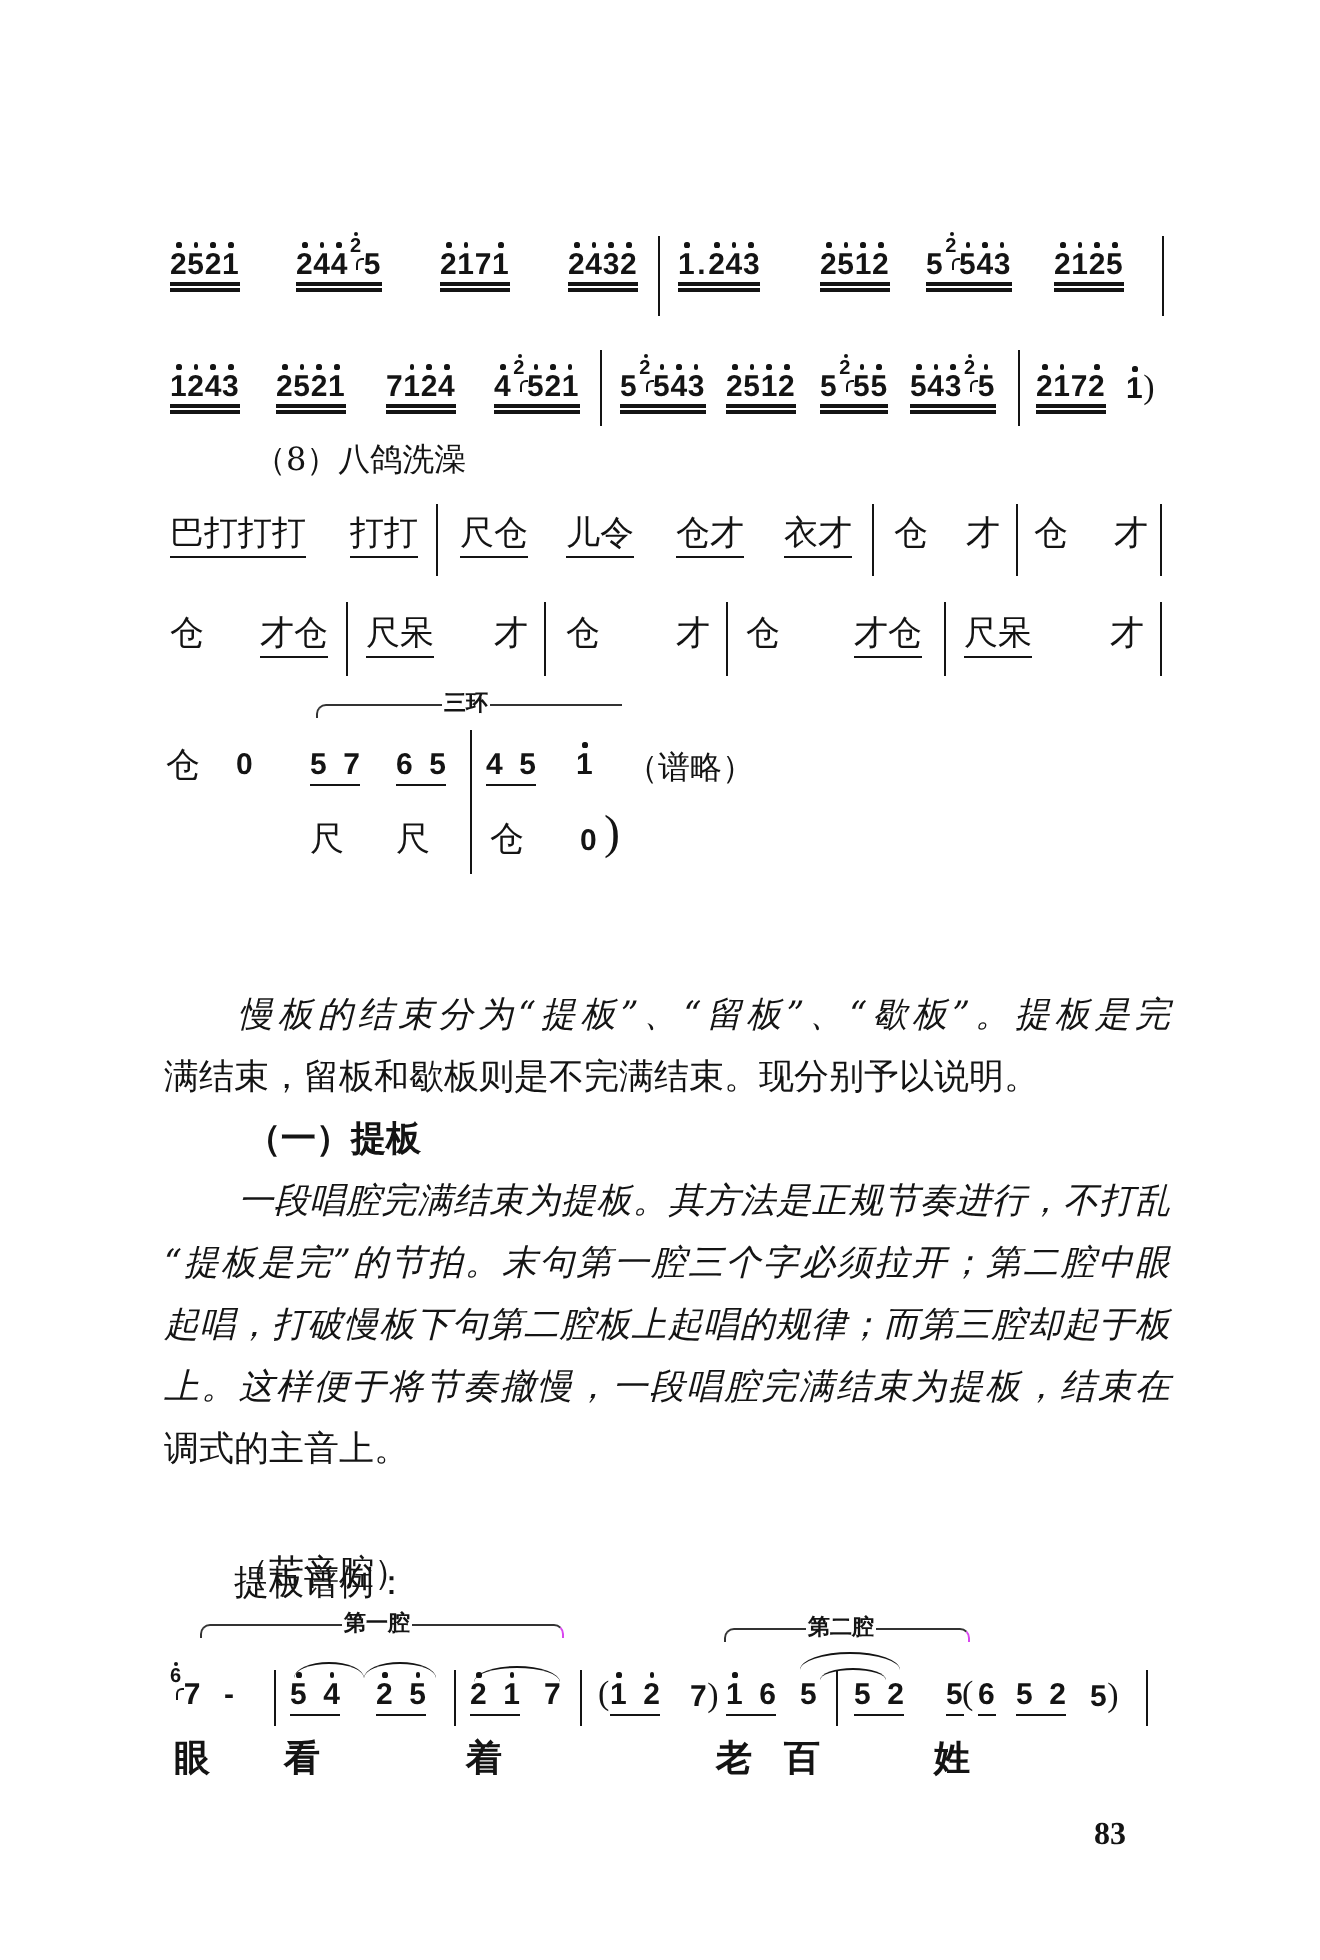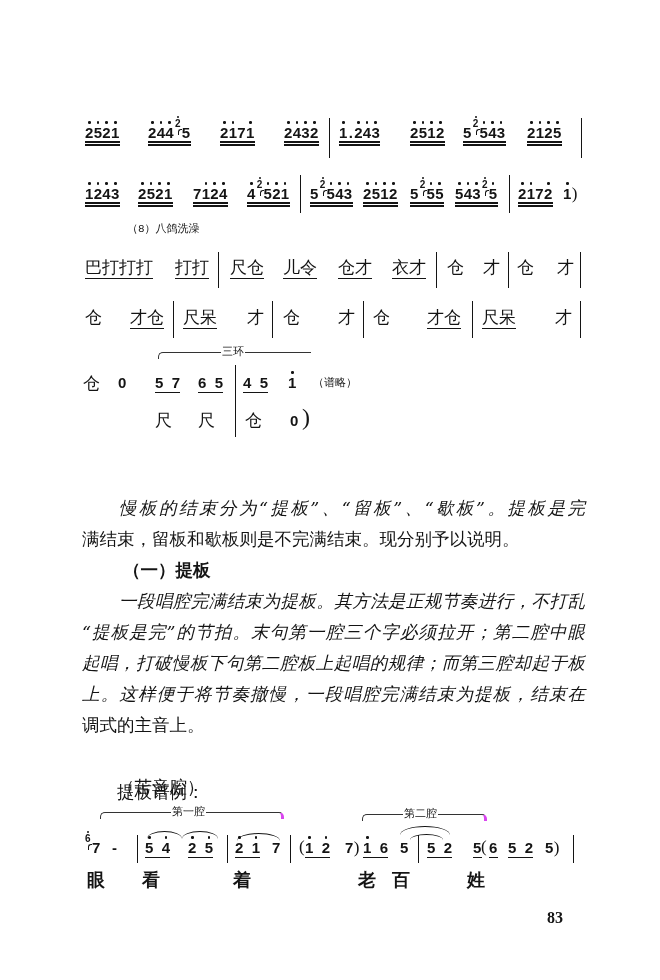--- a/index.html
+++ b/index.html
@@ -46,40 +46,40 @@
     .jp.perc {
       font-family: "DejaVu Serif", serif; font-weight: normal;
       font-size: 17px; line-height: 17px; letter-spacing: 0;
     }
     .jp.perc .sym { font-family: "DejaVu Serif", serif; font-size: 17px; }
     .jp.perc.b1 { padding-bottom: 2px; border-bottom-width: 1px; }
 
     .bar { position: absolute; width: 1.4px; background: #141414; }
 
     
-    .brk { position: absolute; height: 6px; border-top: 1px solid #333; }
+    .brk { position: absolute; height: 6px; border-top: 1px solid #333; font-weight: bold; }
     .brk.lh { border-left: 1px solid #333; border-top-left-radius: 5px; }
-    .brk.rh { border-right: 3px solid #d946ef; border-top-right-radius: 5px; }
+    .brk.rh { border-right: 1px solid #d946ef; border-top-right-radius: 5px; }
     .brk-label {
       position: absolute; font-size: 11px; line-height: 12px;
       background: #ffffff; padding: 0 1px; white-space: nowrap;
     }
 
     .slur {
       position: absolute; height: 7px;
       border-top: 1.3px solid #141414;
       border-radius: 50% 50% 0 0 / 100% 100% 0 0;
     }
 
     
     .heading { font-size: 20px; line-height: 20px; letter-spacing: 9px; }
     .line { position: absolute; font-size: 17.5px; line-height: 18px; }
     .jl { text-align: justify; text-align-last: justify; font-style: italic; }
     .bold { font-weight: bold; }
-    .sec-title { font-size: 11px; line-height: 17px; font-family: Liberation Mono, monospace; }
+    .sec-title { font-size: 16px; line-height: 17px; }
     .lyric { font-size: 18px; line-height: 18px; font-weight: bold; }
     .pagenum {
       font-family: "Liberation Serif", serif; font-weight: bold;
       font-size: 16px; line-height: 16px;
     }
     .bigparen { font-family: "Liberation Serif", serif; font-size: 24px; line-height: 24px; }
   </style>
 </head>
 <body>
 

